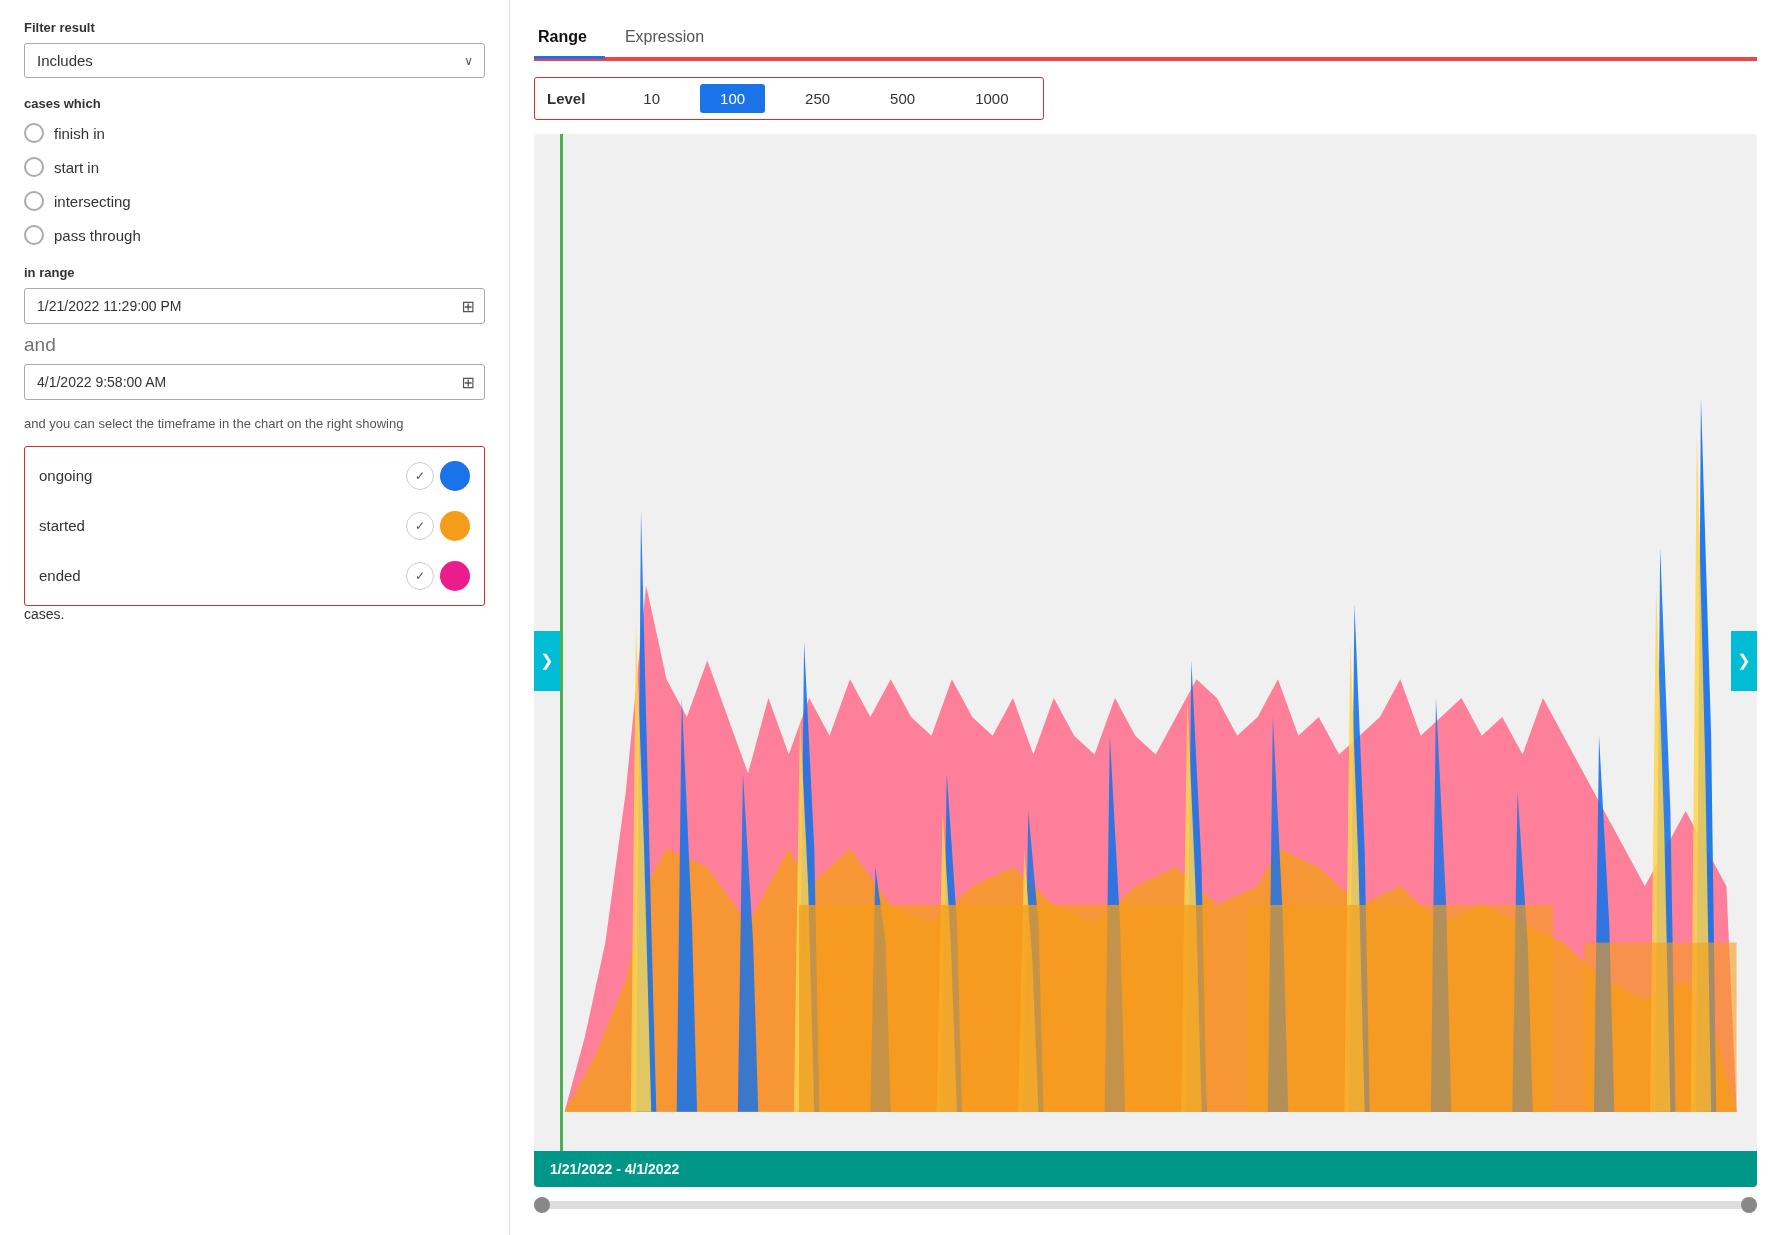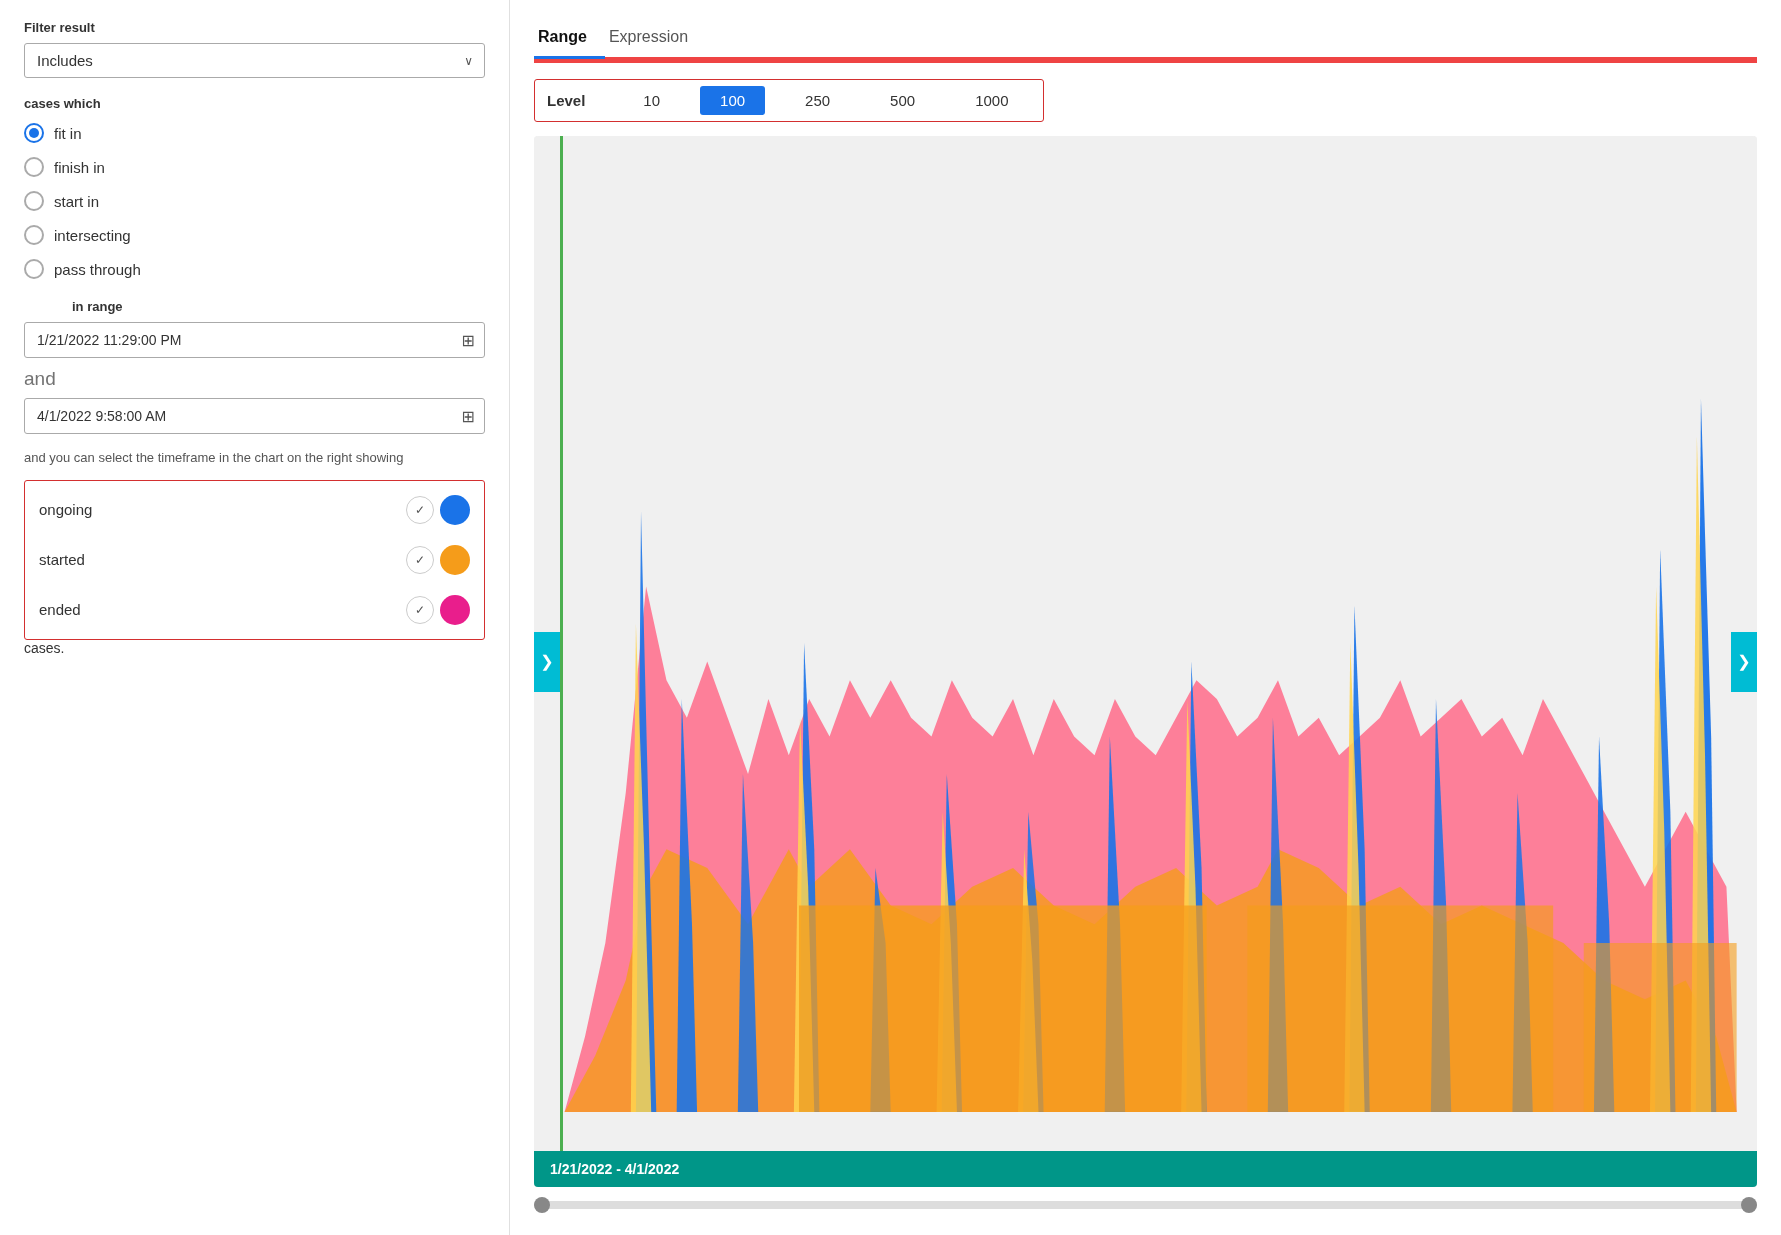--- a/index.html
+++ b/index.html
@@ -103,21 +103,20 @@
     .radio-label {
       font-size: 15px;
       color: #333;
     }
 
     .in-range-label {
       font-size: 13px;
       font-weight: 600;
       color: #333;
       margin-bottom: 8px;
-      margin-left: 48px;
     }
 
     .date-input-wrapper {
       position: relative;
       margin-bottom: 10px;
     }
 
     .date-input {
       width: 100%;
       padding: 9px 40px 9px 12px;
@@ -207,24 +206,24 @@
     
     .right-panel {
       flex: 1;
       padding: 20px 24px;
       display: flex;
       flex-direction: column;
     }
 
     .tabs-row {
       display: flex;
-      gap: 0;
+      gap: 16px;
       align-items: flex-end;
       margin-bottom: 16px;
-      border-bottom: 6px solid #ef4444;
+      border-bottom: 4px solid #ef4444;
     }
 
     .tab {
       padding: 8px 18px 10px 4px;
       font-size: 16px;
       cursor: pointer;
       color: #555;
       border-bottom: 3px solid transparent;
       margin-bottom: -2px;
     }
@@ -394,24 +393,20 @@
   <div class="dropdown-wrapper">
     <select class="dropdown-select">
       <option>Includes</option>
     </select>
     <span class="dropdown-arrow">∨</span>
   </div>
 
   <div class="cases-which-label">cases which</div>
 
   <div class="radio-group">
-    <div class="radio-item">
-      <div class="radio-circle selected"></div>
-      <span class="radio-label">fit in</span>
-    </div>
     <div class="radio-item">
       <div class="radio-circle"></div>
       <span class="radio-label">finish in</span>
     </div>
     <div class="radio-item">
       <div class="radio-circle"></div>
       <span class="radio-label">start in</span>
     </div>
     <div class="radio-item">
       <div class="radio-circle"></div>

